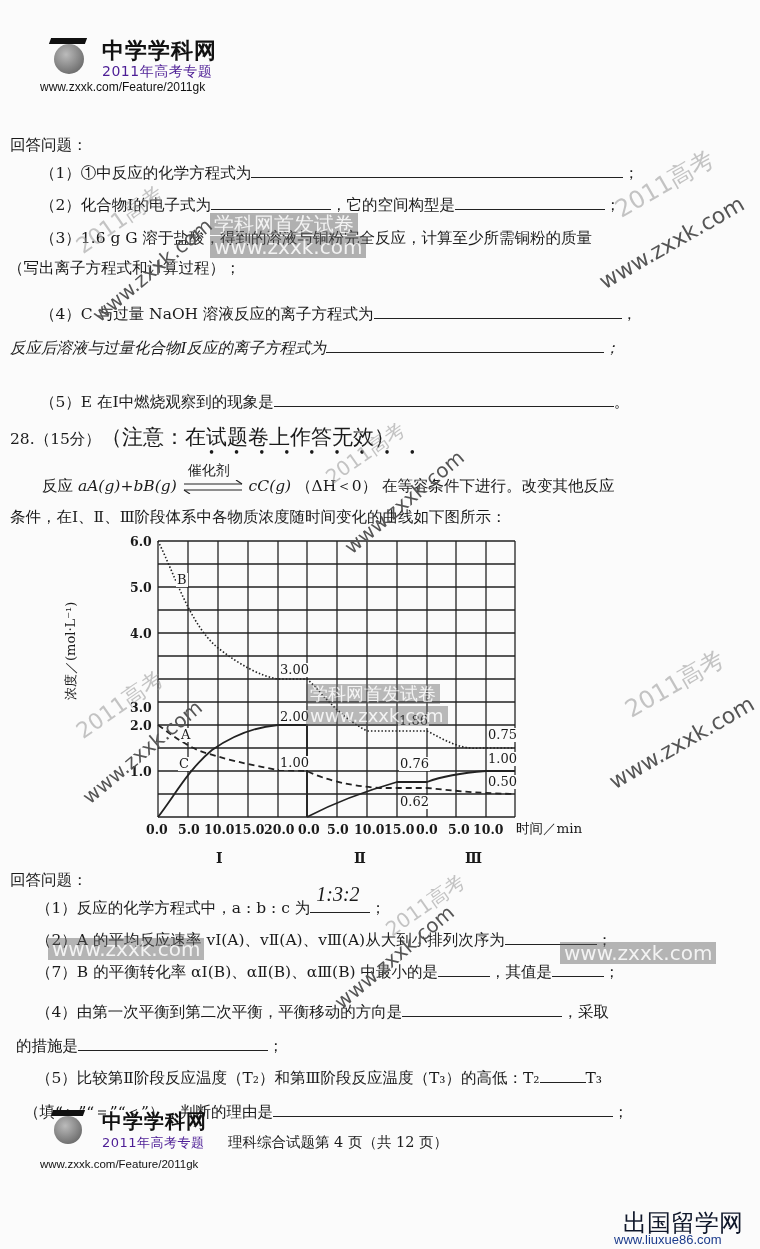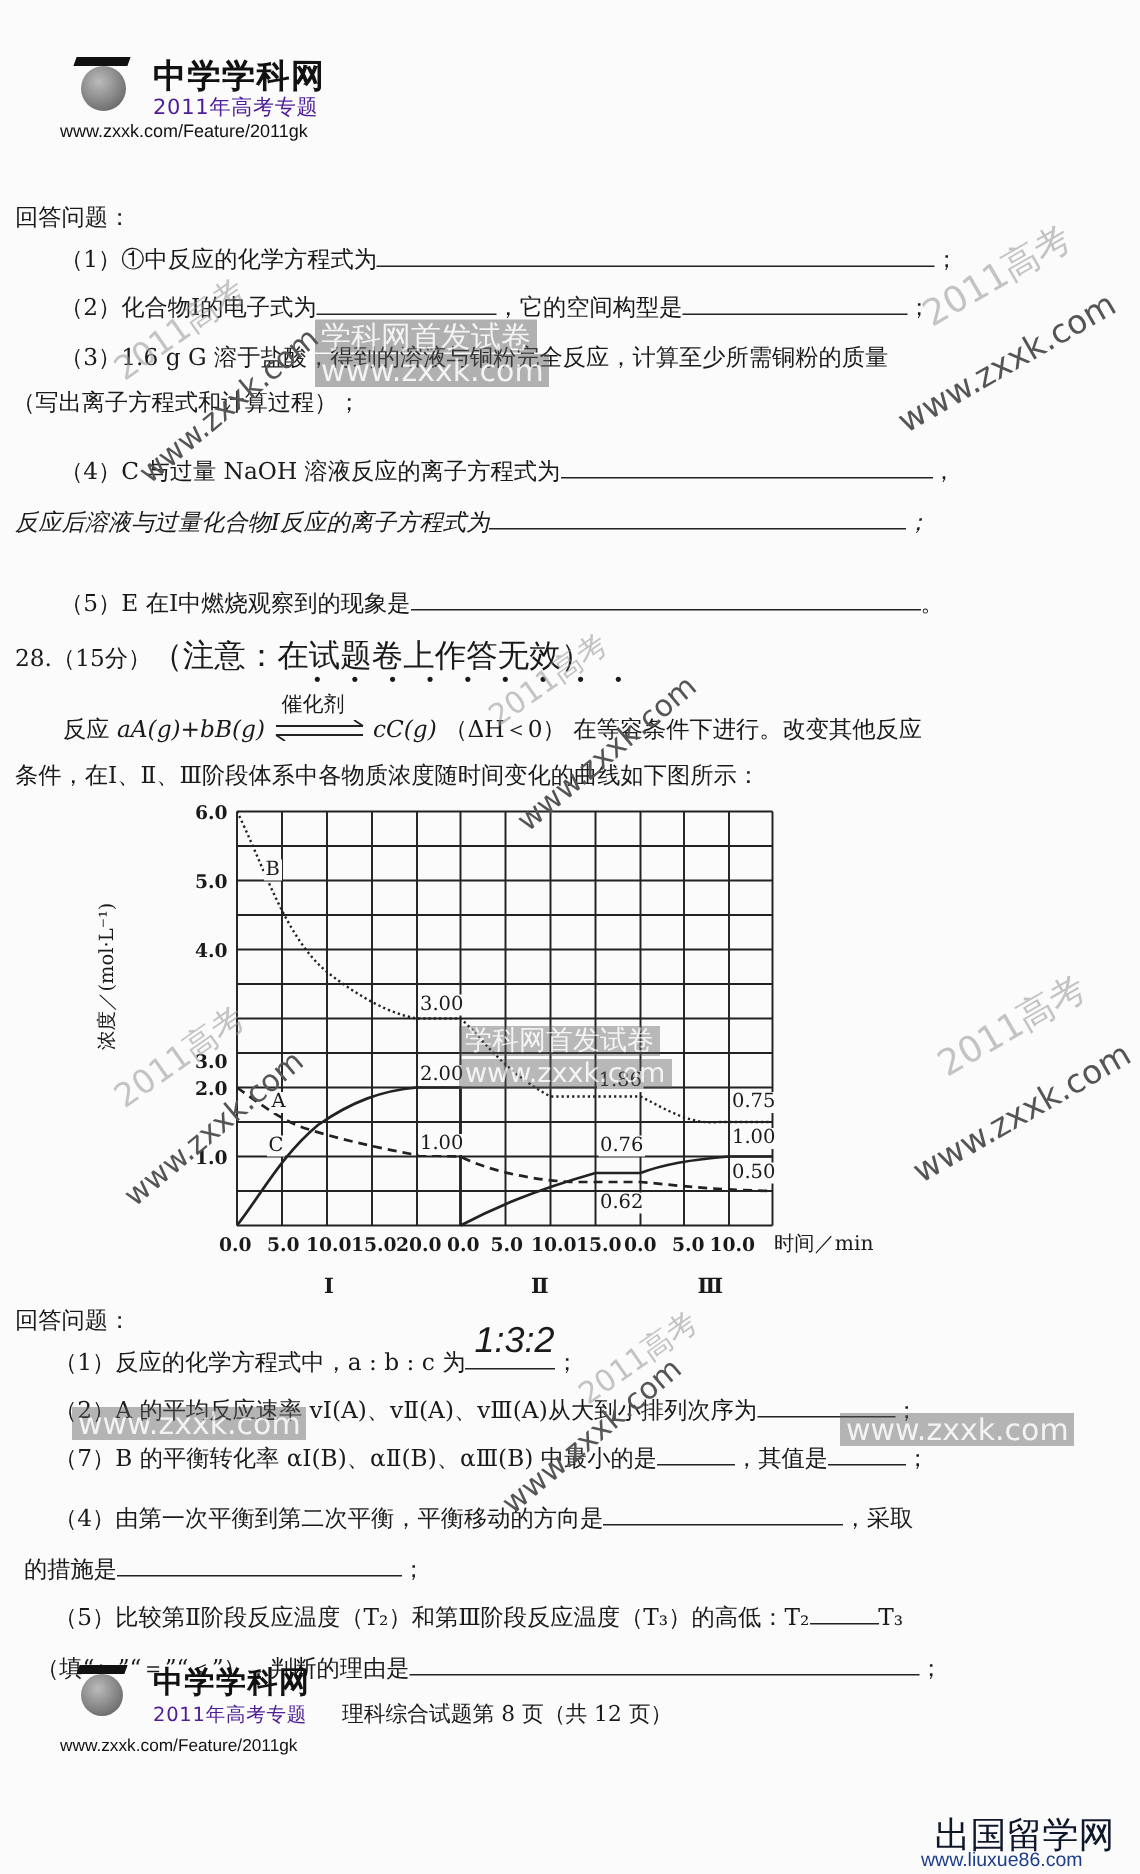--- a/index.html
+++ b/index.html
@@ -168,21 +168,21 @@
   <div class="plabel" style="left:399px;top:757px;">0.76</div>
   <div class="plabel" style="left:399px;top:795px;">0.62</div>
   <div class="plabel" style="left:487px;top:728px;">0.75</div>
   <div class="plabel" style="left:487px;top:752px;">1.00</div>
   <div class="plabel" style="left:487px;top:775px;">0.50</div>
 </div>
 
 <div class="line" style="left:10px;top:870px;">回答问题：</div>
 
 <div class="line" style="left:36px;top:898px;">
-  <span>（1）反应的化学方程式中，a : b : c 为</span><span class="blank" style="width:60px;position:relative;"><span class="abs" style="left:6px;top:-14px;font-size:24px;font-family:Liberation Sans, sans-serif;font-style:italic;text-align:right;">1:3:2</span></span><span>；</span>
+  <span>（1）反应的化学方程式中，a : b : c 为</span><span class="blank" style="width:60px;position:relative;"><span class="abs" style="left:6px;top:-14px;font-size:20px;font-family:Liberation Serif, serif;font-style:italic;text-align:right;">1:3:2</span></span><span>；</span>
 </div>
 
 <div class="line" style="left:36px;top:930px;">
   <span>（2）A 的平均反应速率 vⅠ(A)、vⅡ(A)、vⅢ(A)从大到小排列次序为</span><span class="blank" style="width:92px;"></span><span>；</span>
 </div>
 
 <div class="line" style="left:36px;top:962px;">
   <span>（7）B 的平衡转化率 αⅠ(B)、αⅡ(B)、αⅢ(B) 中最小的是</span><span class="blank" style="width:52px;"></span><span>，其值是</span><span class="blank" style="width:52px;"></span><span>；</span>
 </div>
 
@@ -199,21 +199,21 @@
 <div class="line" style="left:24px;top:1102px;">
   <span>（填“＞”“＝”“＜”），判断的理由是</span><span class="blank" style="width:340px;"></span><span>；</span>
 </div>
 
 <div class="abs" style="left:40px;top:1104px;width:200px;height:50px;">
   <div class="mascot" style="left:14px;top:12px;width:28px;height:28px;"></div>
   <div class="cap" style="left:12px;top:6px;width:32px;height:6px;transform:skewX(-20deg);"></div>
   <div class="abs logo-title" style="left:62px;top:4px;font-size:20px;">中学学科网</div>
   <div class="abs logo-sub" style="left:62px;top:30px;font-size:13px;">2011年高考专题</div>
 </div>
-<div class="abs" style="left:228px;top:1133px;font-size:14.5px;">理科综合试题第 8 页（共 12 页）</div>
+<div class="abs" style="left:228px;top:1133px;font-size:14.5px;">理科综合试题第 4 页（共 12 页）</div>
 <div class="abs logo-url" style="left:40px;top:1158px;font-size:11.5px;">www.zxxk.com/Feature/2011gk</div>
 
 <div class="abs footer-brand" style="left:623px;top:1207px;">出国留学网</div>
 <div class="abs footer-url" style="left:614px;top:1232px;">www.liuxue86.com</div>
 
 <div class="wm-box" style="left:210px;top:213px;font-size:20px;line-height:22px;opacity:0.85;">学科网首发试卷</div>
 <div class="wm-box" style="left:210px;top:236px;font-size:20px;line-height:22px;opacity:0.85;">www.zxxk.com</div>
 <div class="wm-box" style="left:306px;top:684px;font-size:18px;line-height:20px;opacity:0.75;">学科网首发试卷</div>
 <div class="wm-box" style="left:306px;top:706px;font-size:18px;line-height:20px;opacity:0.75;">www.zxxk.com</div>
 <div class="wm-box" style="left:48px;top:938px;font-size:20px;line-height:22px;opacity:0.8;">www.zxxk.com</div>

